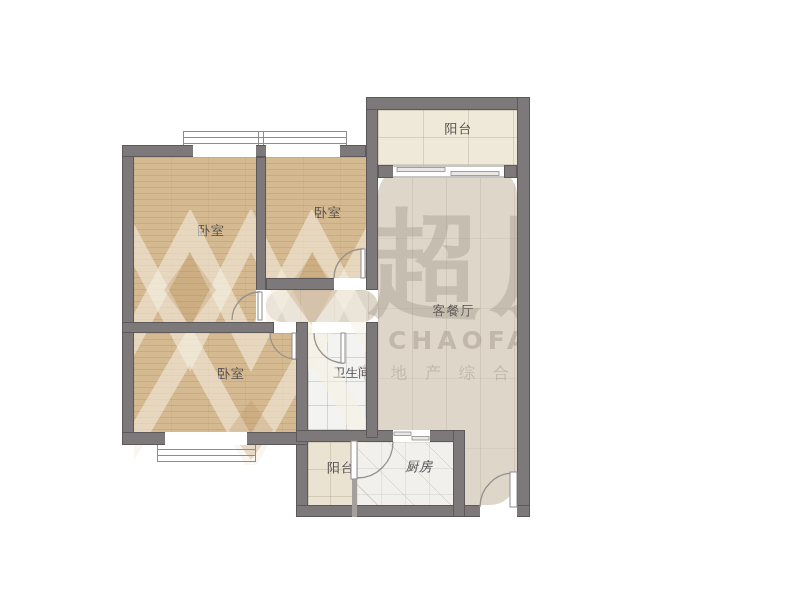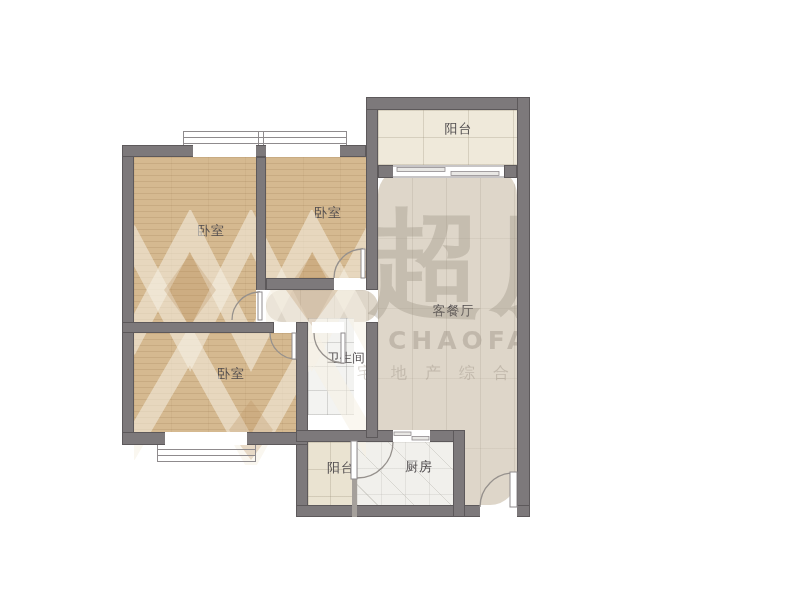--- a/index.html
+++ b/index.html
@@ -41,20 +41,21 @@
       repeating-linear-gradient(90deg, rgba(160,160,158,.38) 0 1px, rgba(255,255,255,0) 1px 19px),
       repeating-linear-gradient(180deg, rgba(160,160,158,.38) 0 1px, rgba(255,255,255,0) 1px 24px),
       var(--bath,#f3f3f1);
   }
   .kitchenT{
     background:
       repeating-linear-gradient(45deg, rgba(255,255,255,0) 0 14px, rgba(172,170,162,.35) 14px 15px, rgba(255,255,255,0) 15px 26px),
       repeating-linear-gradient(90deg, rgba(172,170,164,.22) 0 1px, rgba(255,255,255,0) 1px 24px),
       repeating-linear-gradient(180deg, rgba(172,170,164,.22) 0 1px, rgba(255,255,255,0) 1px 26px),
       var(--kitchen,#f1f0ec);
+    font-style: italic;
   }
   
   .wall{
     position:absolute;background:var(--wall,#7d797b);
     box-shadow:inset 0 0 0 1px rgba(68,64,66,.55);z-index:3;
   }
   .wall.thin{background:#a5a09b;box-shadow:none;}
   
   .overlay{position:absolute;left:0;top:0;z-index:4;}
   
@@ -98,21 +99,21 @@
   <div id="f-bed3" class="floor wood" style="left:134px;top:333px;width:162px;height:99px;">
     <span class="rlabel">卧室</span>
   </div>
   <div id="f-hall" class="floor tileL" style="left:266px;top:290px;width:112px;height:32px;"></div>
   <div id="f-living" class="floor tileL" style="left:378px;top:168px;width:139px;height:337px;">
     <span class="rlabel">客餐厅</span>
   </div>
   <div id="f-balc-top" class="floor cream" style="left:378px;top:110px;width:139px;height:55px;">
     <span class="rlabel">阳台</span>
   </div>
-  <div id="f-bath" class="floor bathT" style="left:308px;top:318px;width:46px;height:97px;">
+  <div id="f-bath" class="floor bathT" style="left:308px;top:333px;width:58px;height:97px;">
     <span class="rlabel">卫生间</span>
   </div>
   <div id="f-balc-bot" class="floor cream dark" style="left:308px;top:442px;width:44px;height:63px;">
     <span class="rlabel">阳台</span>
   </div>
   <div id="f-kitchen" class="floor kitchenT" style="left:357px;top:442px;width:96px;height:63px;">
     <span class="rlabel">厨房</span>
   </div>
 
   <svg class="wm" style="left:134px;top:210px;" width="232" height="255" viewBox="0 0 232 255">

